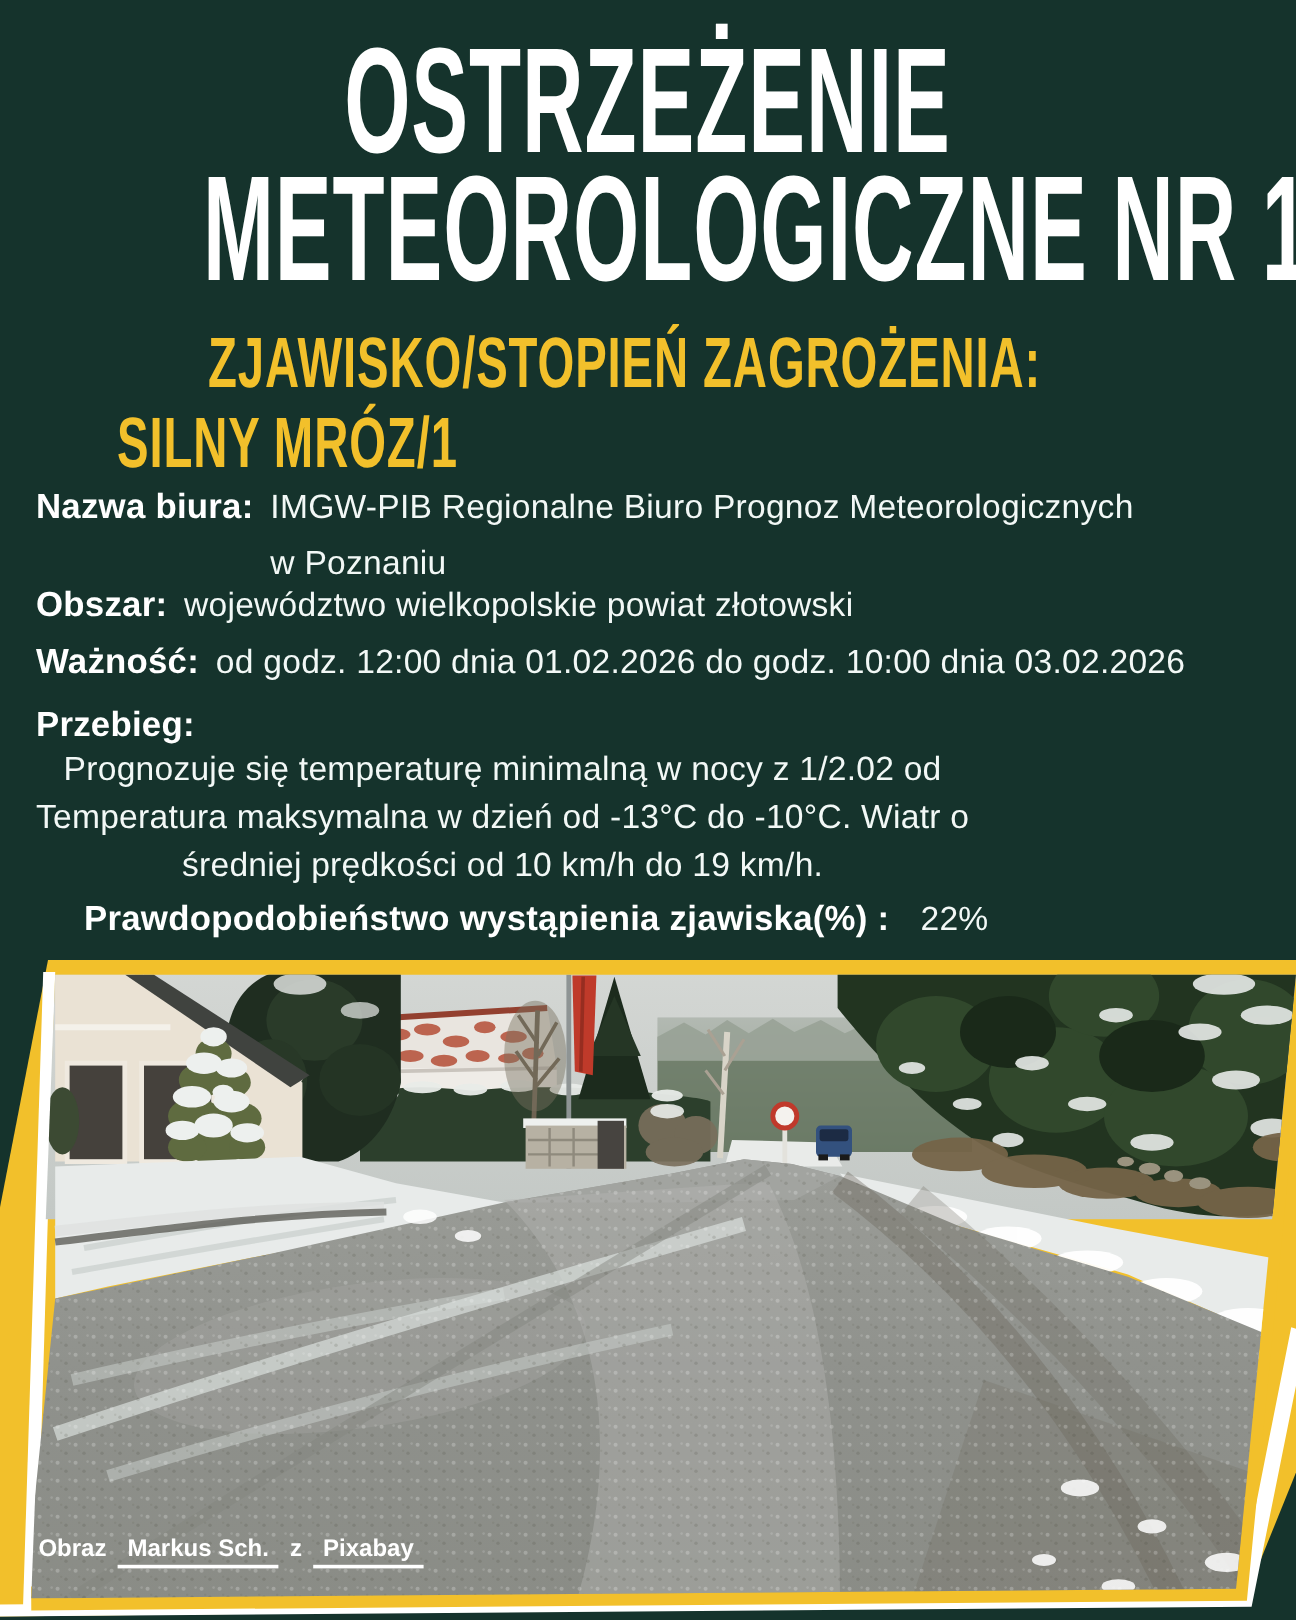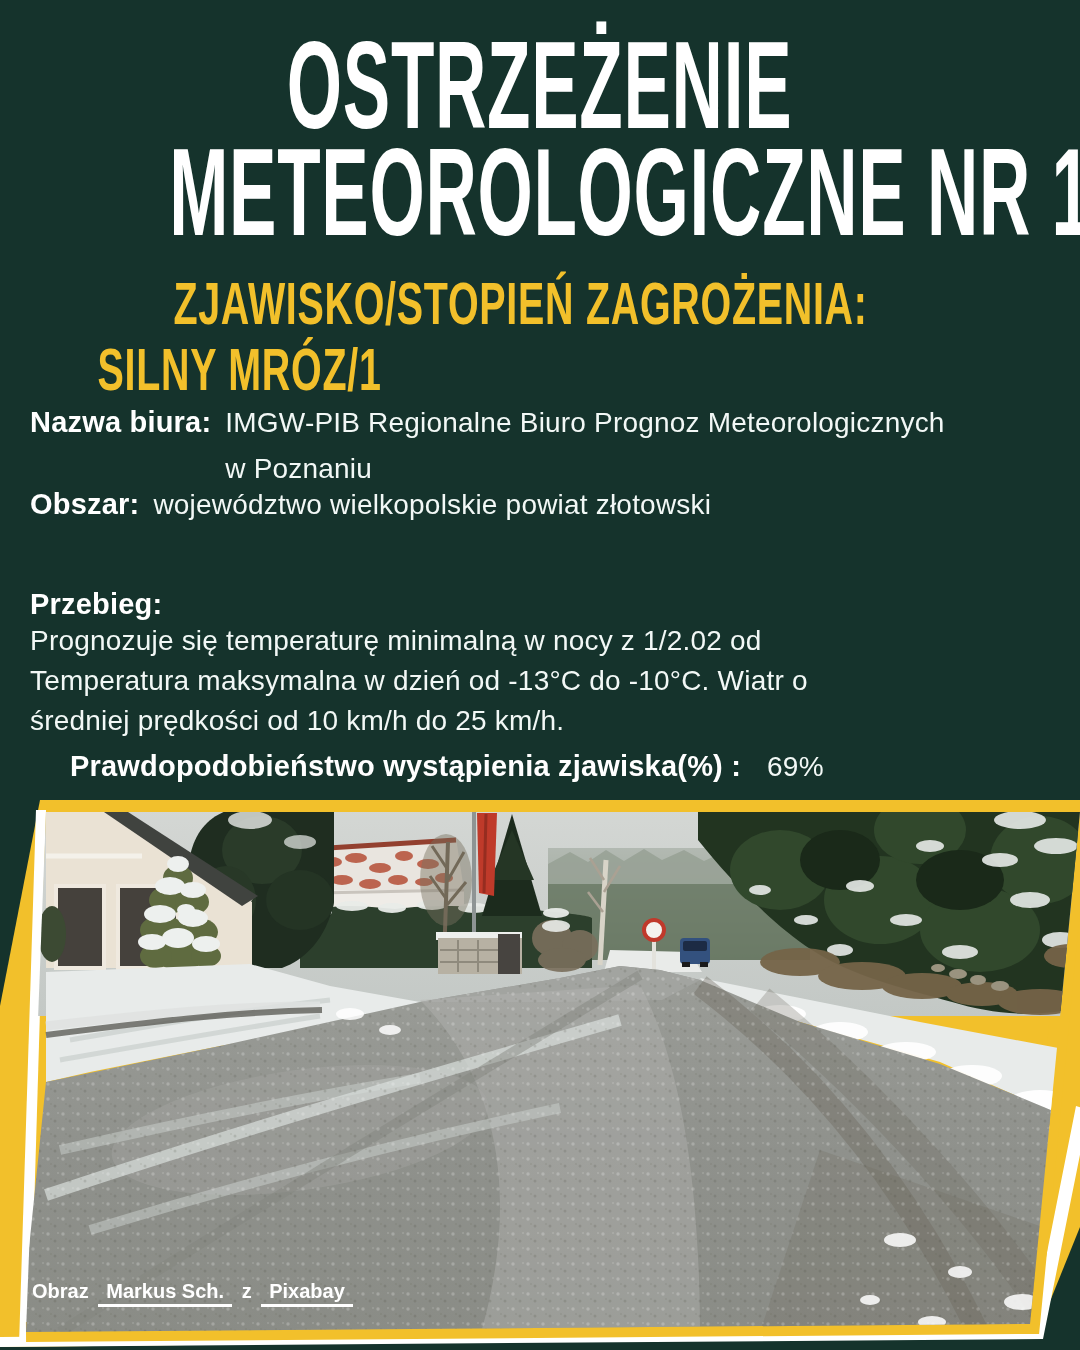--- a/index.html
+++ b/index.html
@@ -23,21 +23,21 @@
   .sline > span{display:inline-block;transform:scale(0.73,1.10);transform-origin:center;
     font-weight:700;font-size:54px;color:#F2C02B;letter-spacing:1px;}
   #sub1{top:276px;} #sub2{top:342px;}
 
   
   .row{position:absolute;left:30px;right:14px;display:flex;align-items:baseline;color:#FFFFFF;}
   .lbl{font-weight:700;font-size:29px;flex:0 0 auto;margin-right:14px;letter-spacing:0.2px;}
   .val{font-weight:400;font-size:28px;color:#F2F8F6;letter-spacing:0.2px;}
   #row-office{top:400px;} #row-office .val div{line-height:46px;}
   #row-area{top:488px;} #row-validity{top:536px;}
-  #row-course{top:588px;flex-direction:column;} #row-course .val div{line-height:40px;}
+  #row-course{top:588px;flex-direction:column;} #row-course .val div{line-height:40px;text-align:center;}
   #row-prob{top:750px;} #row-prob .lbl{margin-right:26px;margin-left:40px;}
 
   
   .credit{position:absolute;left:30px;top:1280px;color:#FFFFFF;font-weight:700;font-size:20px;
     z-index:3;white-space:nowrap;}
   .credit .link{display:inline-block;border-bottom:3px solid #FFFFFF;padding:0 8px 1px 8px;margin:0 2px;}
   .credit .plain{display:inline-block;padding:0 2px;}
 </style>
 </head>
 <body>
@@ -284,31 +284,35 @@
       <span class="lbl">Nazwa biura:</span>
       <span class="val">
         <div>IMGW-PIB Regionalne Biuro Prognoz Meteorologicznych</div>
         <div>w Poznaniu</div>
       </span>
     </div>
     <div class="row" id="row-area">
       <span class="lbl">Obszar:</span>
       <span class="val">województwo wielkopolskie powiat złotowski</span>
     </div>
+    <div class="row" id="row-validity">
+      <span class="lbl">Ważność:</span>
+      <span class="val">od godz. 12:00 dnia 01.02.2026 do godz. 10:00 dnia 03.02.2026</span>
+    </div>
     <div class="row" id="row-course">
       <span class="lbl">Przebieg:</span>
       <span class="val">
         <div>Prognozuje się temperaturę minimalną w nocy z 1/2.02 od</div>
         <div>Temperatura maksymalna w dzień od -13°C do -10°C. Wiatr o</div>
-        <div>średniej prędkości od 10 km/h do 25 km/h.</div>
+        <div>średniej prędkości od 10 km/h do 19 km/h.</div>
       </span>
     </div>
     <div class="row" id="row-prob">
       <span class="lbl">Prawdopodobieństwo wystąpienia zjawiska(%) :</span>
-      <span class="val">69%</span>
+      <span class="val">22%</span>
     </div>
   </div>
 
   <div class="credit">
     <span class="plain">Obraz</span>
     <span class="link">Markus Sch.</span>
     <span class="plain">z</span>
     <span class="link">Pixabay</span>
   </div>
 </div>

